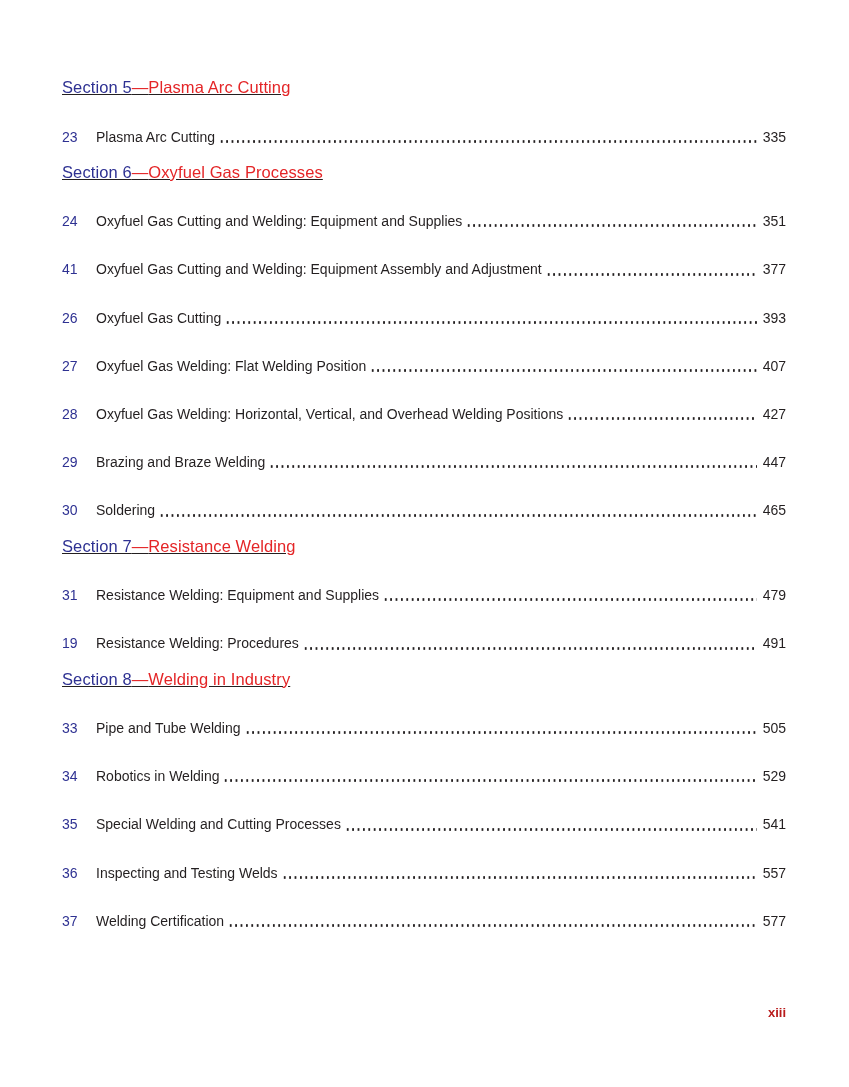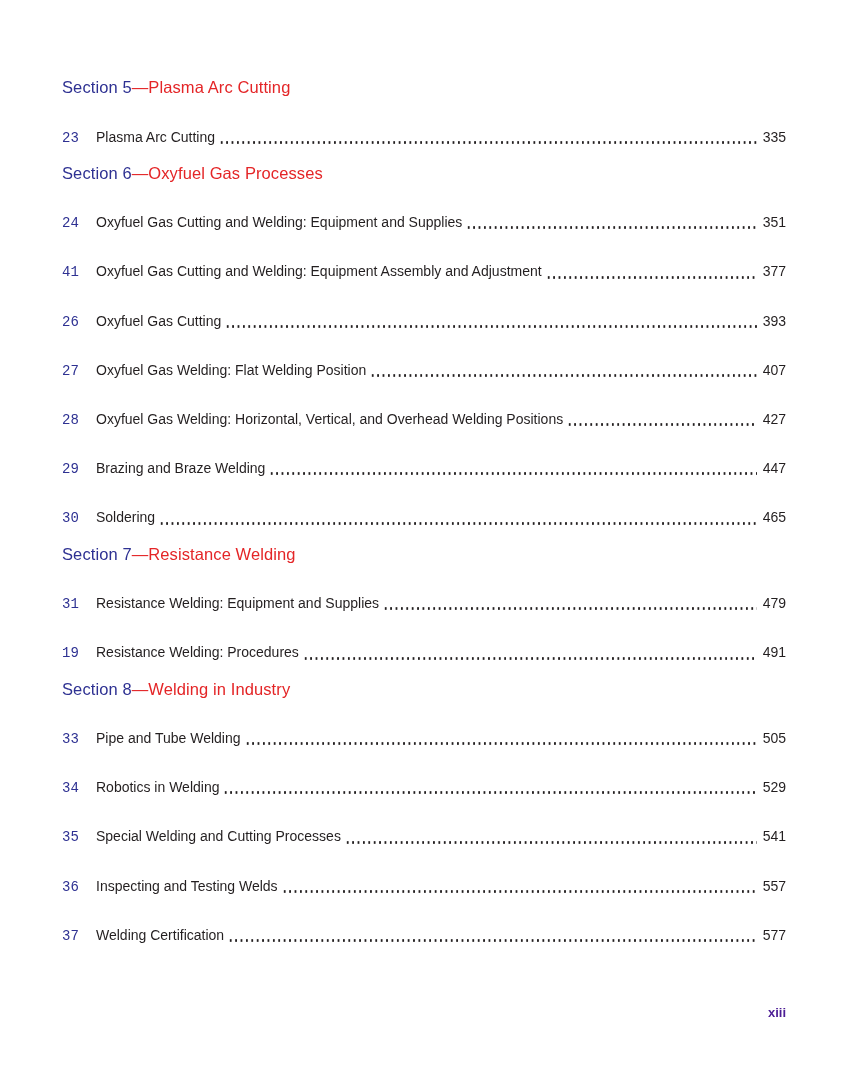--- a/index.html
+++ b/index.html
@@ -22,38 +22,38 @@
     right: 63px;
     top: 77px;
   }
   .sec {
     margin: 15px 0 0 0;
     font-size: 16.5px;
     line-height: 21.5px;
     font-weight: normal;
     letter-spacing: 0.1px;
     white-space: nowrap;
+    text-decoration: underline;
   }
   .sec.first {
     margin-top: 0;
   }
   .blue { color: #2e3192; }
   .red  { color: #e42527; }
   .row {
     display: flex;
     align-items: baseline;
     font-size: 14px;
     line-height: 20.2px;
     color: #231f20;
   }
   .num {
     flex: none;
     width: 34px;
     color: #2e3192;
-    font-family: Liberation Mono, monospace;
   }
   .ttl {
     flex: none;
     white-space: nowrap;
   }
   .leader {
     flex: 1 1 auto;
     align-self: stretch;
     margin: 0 3px 0 4px;
     background-image: radial-gradient(circle, #231f20 1.05px, rgba(0,0,0,0) 1.35px);
@@ -67,21 +67,21 @@
     min-width: 26px;
     text-align: right;
     margin-top: 28px;
   }
   .folio {
     position: absolute;
     right: 63px;
     top: 1005px;
     font-size: 13px;
     font-weight: bold;
-    color: #4c1d95;
+    color: #b91c1c;
   }
 </style>
 </head>
 <body>
 
 <div class="page">
   <div class="content">
 
     <h2 class="sec first"><span class="blue">Section 5</span><span class="red">—</span><span class="red">Plasma Arc Cutting</span></h2>
     <div class="row">

